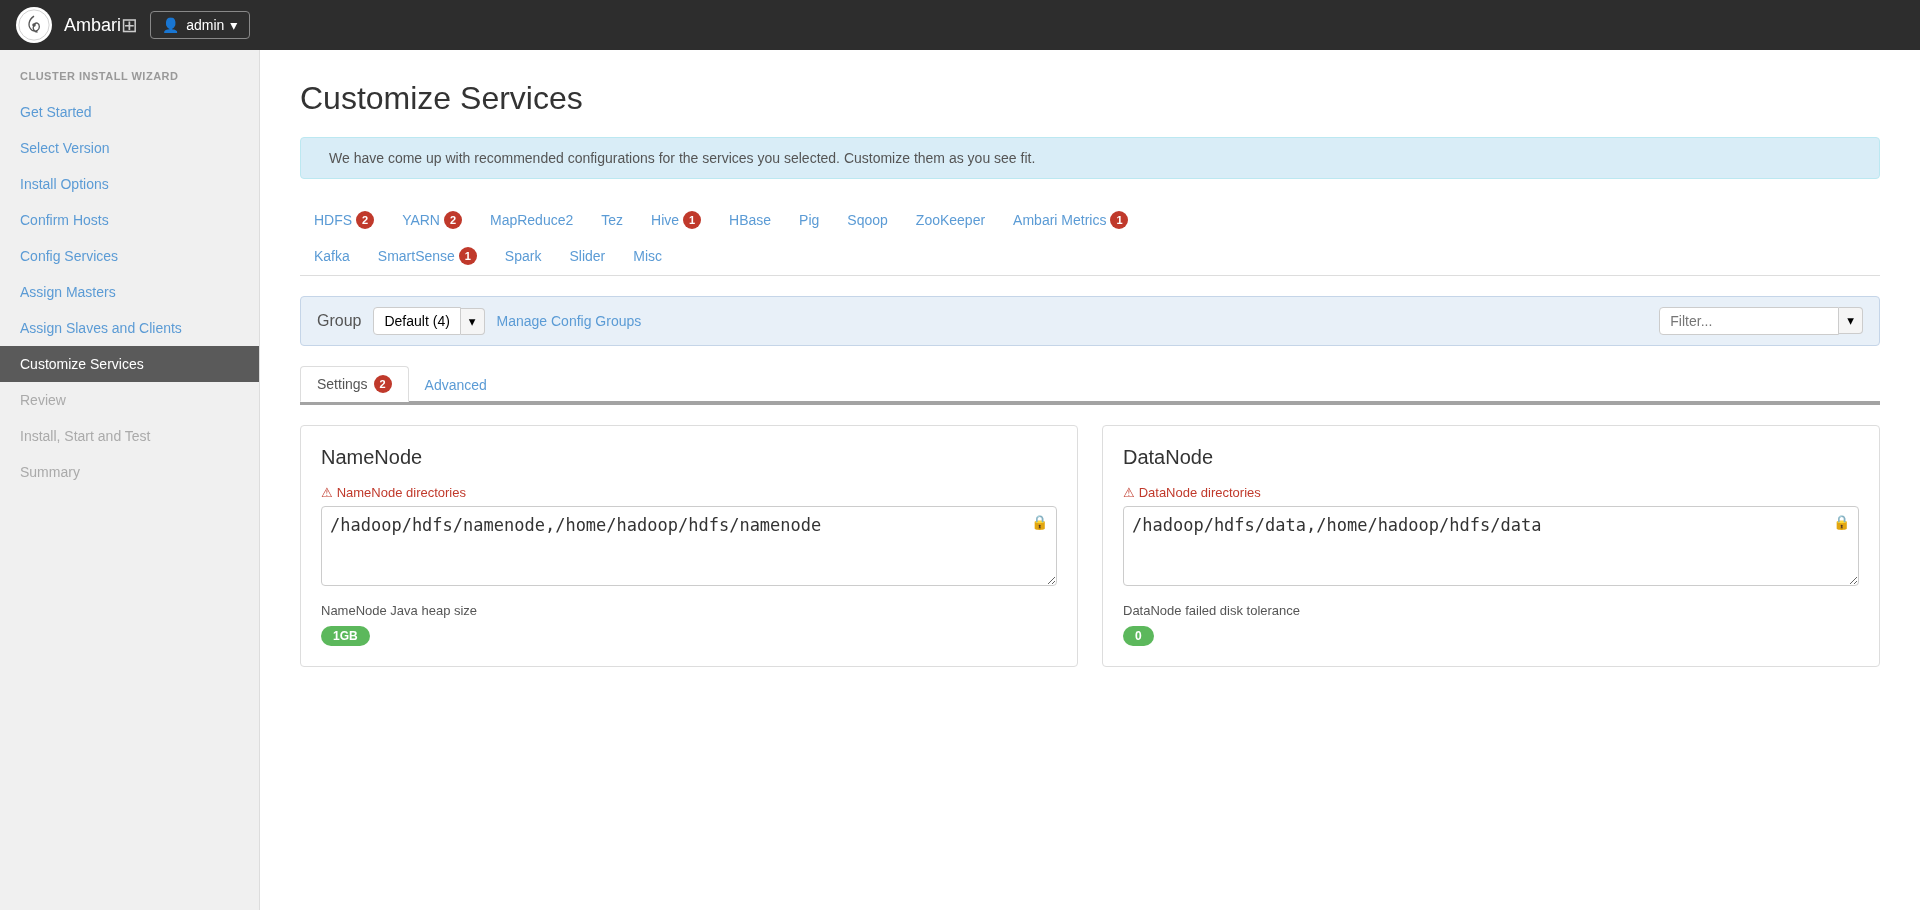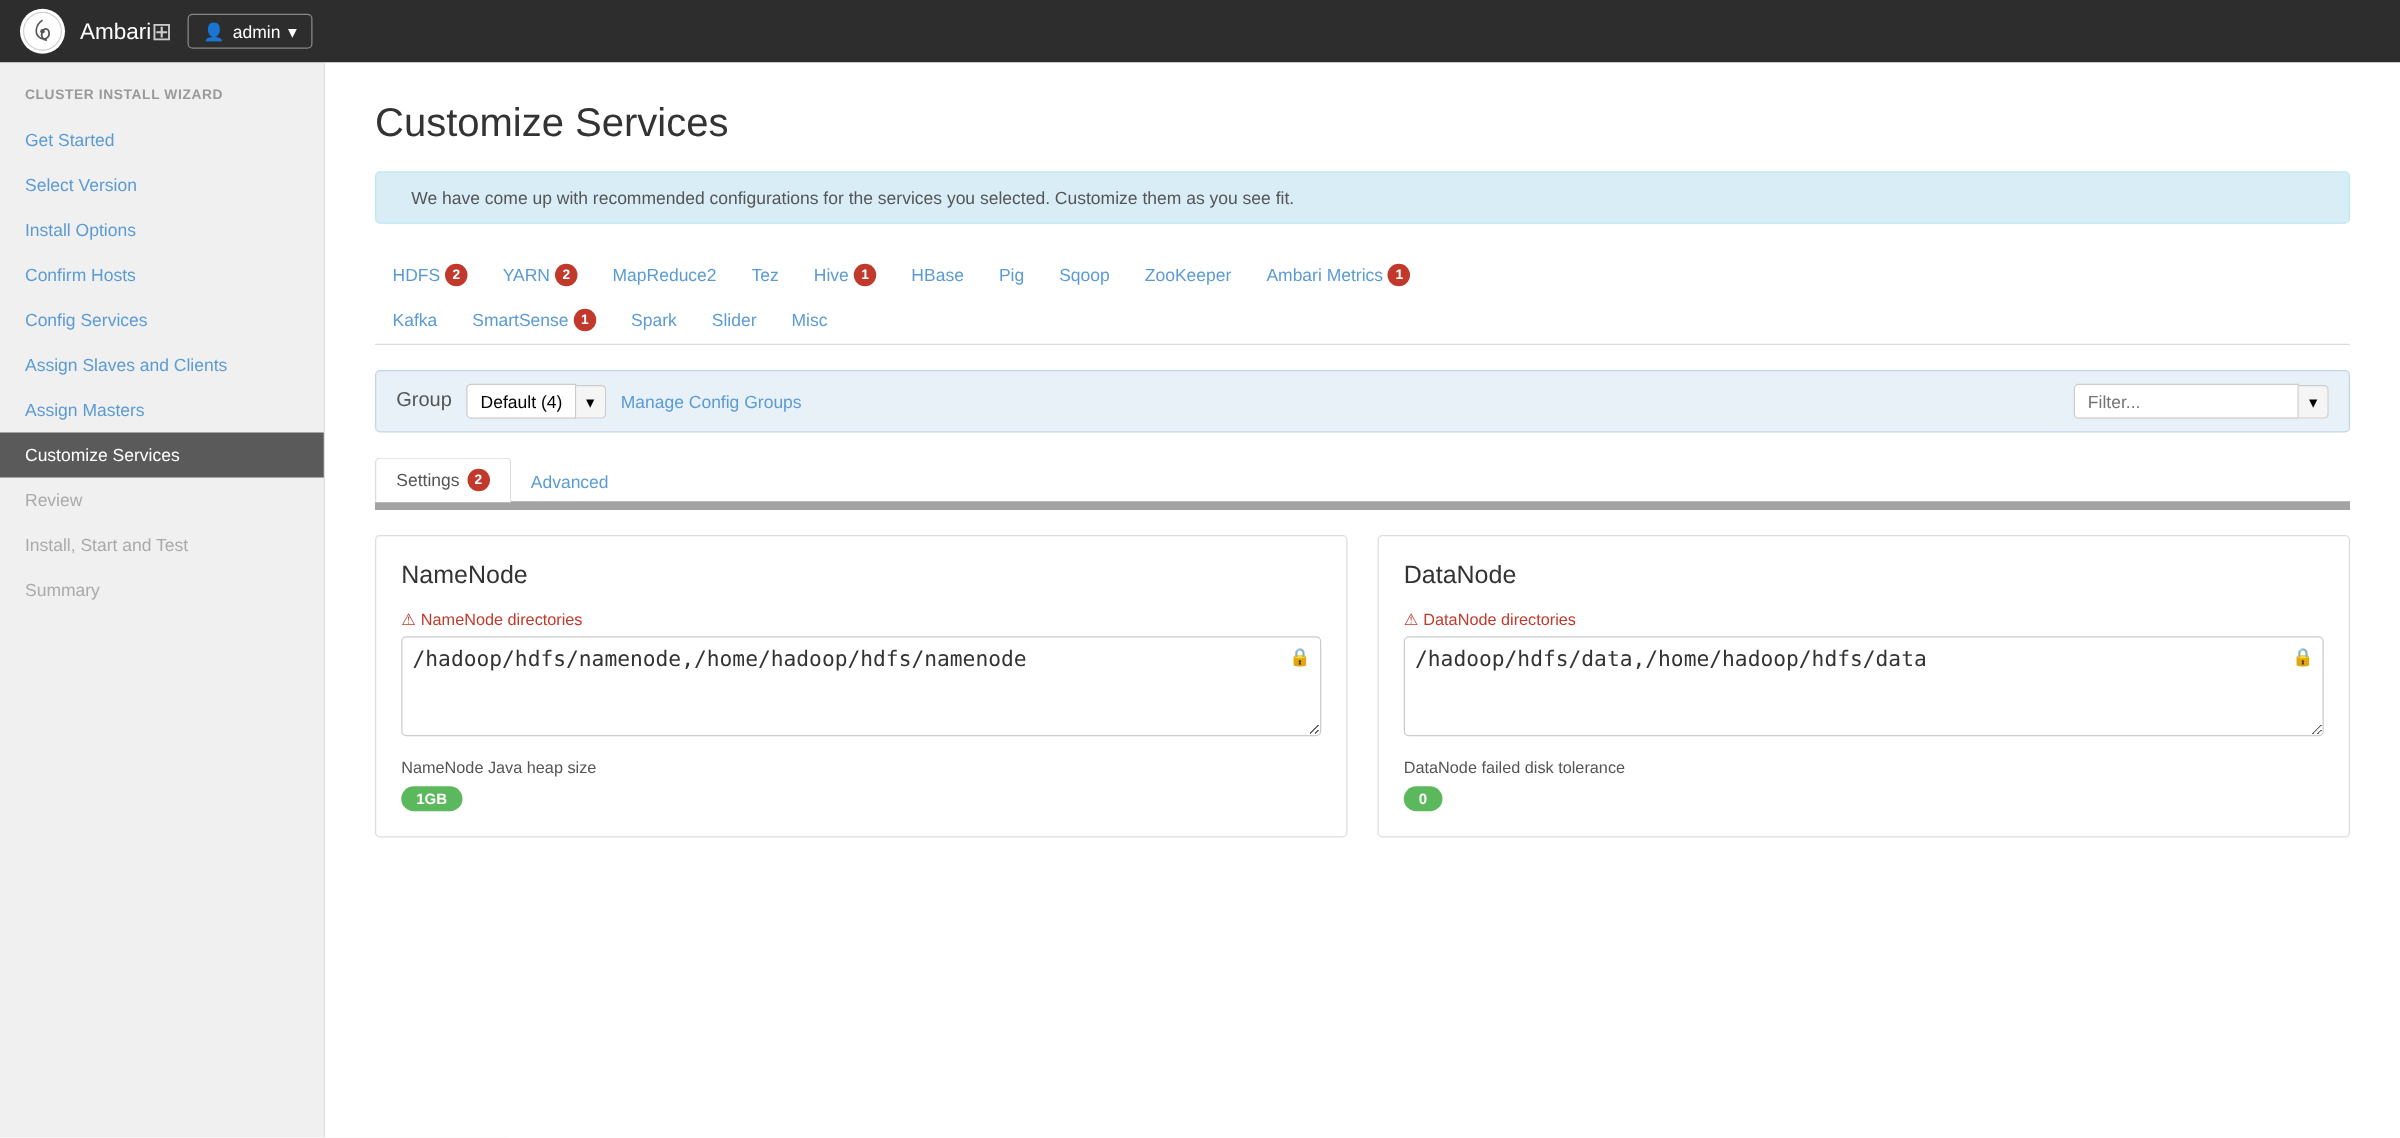--- a/index.html
+++ b/index.html
@@ -160,21 +160,21 @@
       cursor: pointer;
     }
     .manage-config-link {
       color: #5b9bd5;
       cursor: pointer;
       font-size: 14px;
     }
     .filter-input-wrap {
       margin-left: auto;
       display: flex;
-      align-items: flex-end;
+      align-items: flex-start;
     }
     .filter-input {
       border: 1px solid #ccc;
       padding: 5px 10px;
       border-radius: 4px 0 0 4px;
       font-size: 14px;
       color: #aaa;
       width: 180px;
     }
     .filter-arrow {
@@ -183,21 +183,21 @@
       background: #f5f5f5;
       padding: 5px 8px;
       border-radius: 0 4px 4px 0;
       cursor: pointer;
     }
 
     
     .subtabs {
       display: flex;
       gap: 0;
-      border-bottom: 7px solid #a3a3a3;
+      border-bottom: 4px solid #a3a3a3;
       margin-bottom: 20px;
     }
     .subtab {
       padding: 8px 16px;
       cursor: pointer;
       font-size: 14px;
       color: #555;
       border: 1px solid #ddd;
       border-bottom: none;
       border-radius: 4px 4px 0 0;
@@ -323,24 +323,24 @@
     <div class="sidebar-item link">
       <span>Install Options</span>
     </div>
     <div class="sidebar-item link">
       <span>Confirm Hosts</span>
     </div>
     <div class="sidebar-item link">
       <span>Config Services</span>
     </div>
     <div class="sidebar-item link">
+      <span>Assign Masters</span>
+    </div>
+    <div class="sidebar-item link">
       <span>Assign Slaves and Clients</span>
-    </div>
-    <div class="sidebar-item link">
-      <span>Assign Masters</span>
     </div>
     <div class="sidebar-item active">
       <span>Customize Services</span>
     </div>
     <div class="sidebar-item disabled">
       <span>Review</span>
     </div>
     <div class="sidebar-item disabled">
       <span>Install, Start and Test</span>
     </div>

